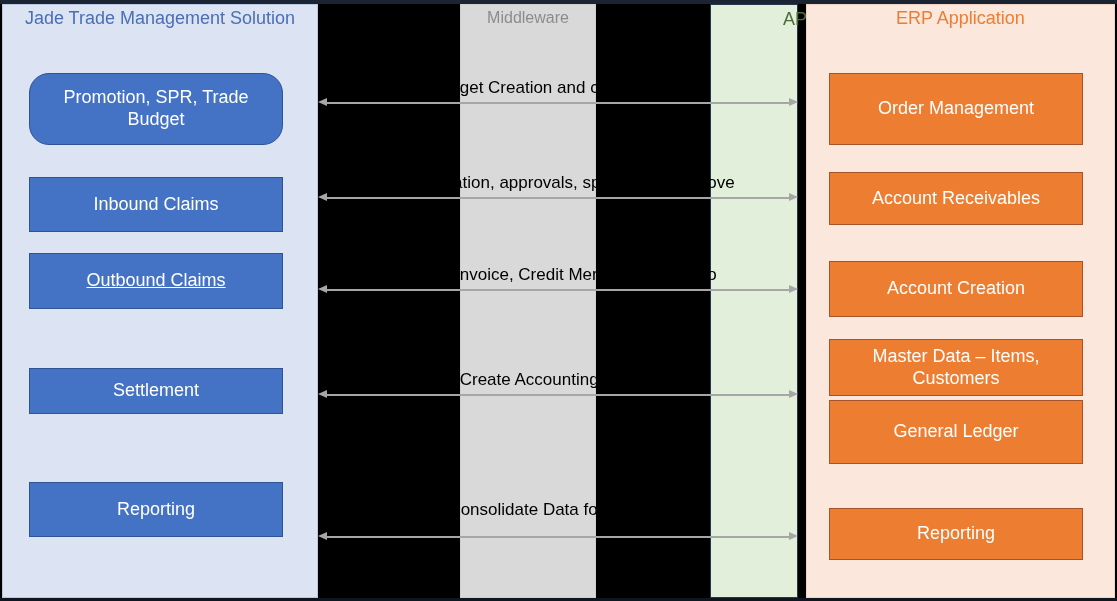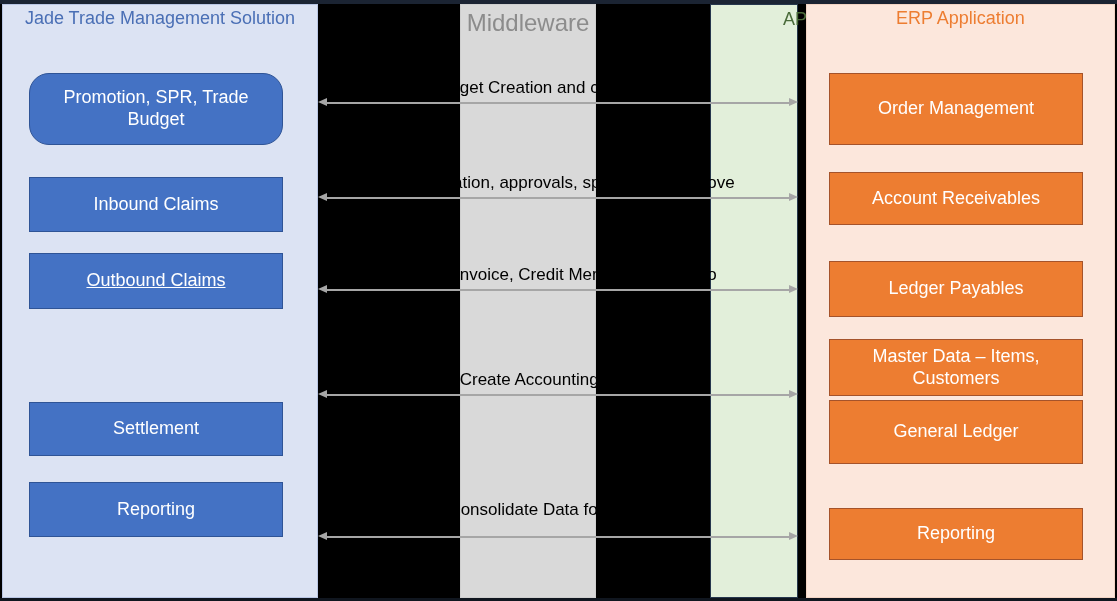--- a/index.html
+++ b/index.html
@@ -80,21 +80,21 @@
   }
   .title-right {
     left: 812px; top: 8px;
     width: 297px;
     font-size: 18px;
     color: #ed7d31;
   }
   .title-middleware {
     left: 462px; top: 9px;
     width: 132px;
-    font-size: 24px;
+    font-size: 16px;
     color: #8c8c8c;
   }
   .title-apis {
     left: 712px; top: 9px;
     width: 84px;
     font-size: 18px;
     color: #4a6b3a;
     padding-left: 48px;
   }
 
@@ -179,35 +179,35 @@
 <div id="diagram">
 
   <div class="frame-top"></div>
 
   <div class="panel panel-left"></div>
   <div class="panel-title title-left">Jade Trade Management Solution</div>
 
   <div class="module module-blue" style="top:73px;height:72px;border-radius:20px;">Promotion, SPR, Trade Budget</div>
   <div class="module module-blue" style="top:177px;height:55px;">Inbound Claims</div>
   <div class="module module-blue" style="top:253px;height:56px;text-decoration:underline;">Outbound Claims</div>
-  <div class="module module-blue" style="top:368px;height:54px;margin-top:34px;">Settlement</div>
+  <div class="module module-blue" style="top:368px;height:46px;">Settlement</div>
   <div class="module module-blue" style="top:482px;height:55px;">Reporting</div>
 
   <div class="panel panel-middleware"></div>
   <div class="panel-title title-middleware">Middleware</div>
 
   <div class="panel panel-apis"></div>
   <div class="panel-title title-apis">APIs</div>
 
   <div class="panel panel-right"></div>
   <div class="panel-title title-right">ERP Application</div>
 
   <div class="module module-orange" style="top:73px;height:72px;">Order Management</div>
   <div class="module module-orange" style="top:172px;height:53px;">Account Receivables</div>
-  <div class="module module-orange" style="top:261px;height:56px;">Ledger Payables</div>
+  <div class="module module-orange" style="top:261px;height:56px;">Account Creation</div>
   <div class="module module-orange" style="top:339px;height:57px;text-align:center;">Master Data – Items, Customers</div>
   <div class="module module-orange" style="top:400px;height:64px;">General Ledger</div>
   <div class="module module-orange" style="top:508px;height:52px;">Reporting</div>
 
   <div class="arrow-label" style="top:78px;">Budget Creation and consumption</div>
   <div class="arrow-label" style="top:173px;">Claim creation, approvals, split, reject, approve</div>
   <div class="arrow-label" style="top:265px;">Create Invoice, Credit Memo, Debit memo</div>
   <div class="arrow-label" style="top:370px;">Create Accounting Entries</div>
   <div class="arrow-label" style="top:500px;">Consolidate Data for Reports</div>
 

